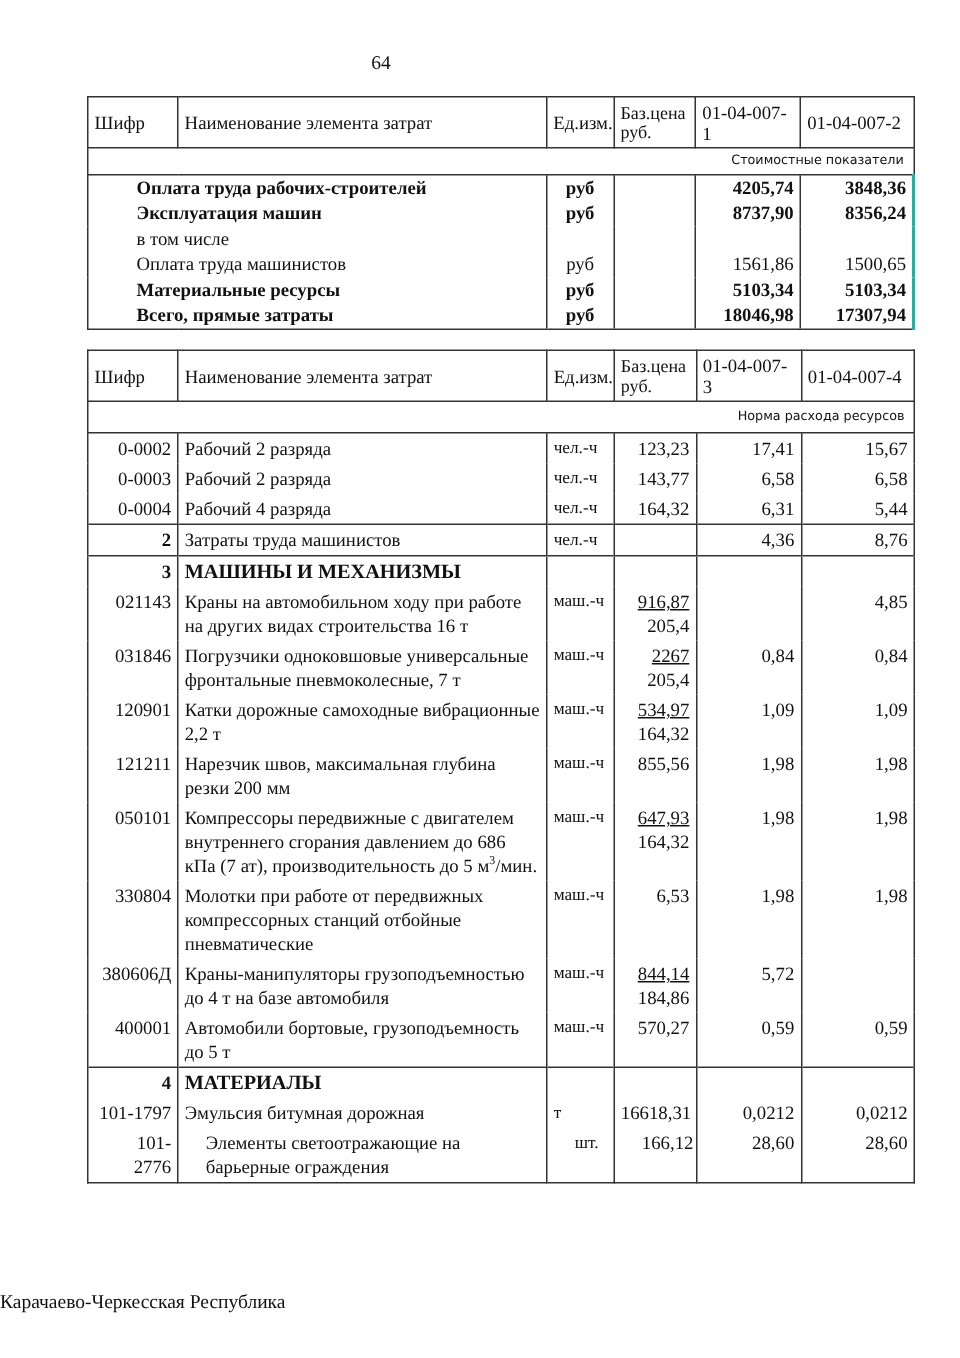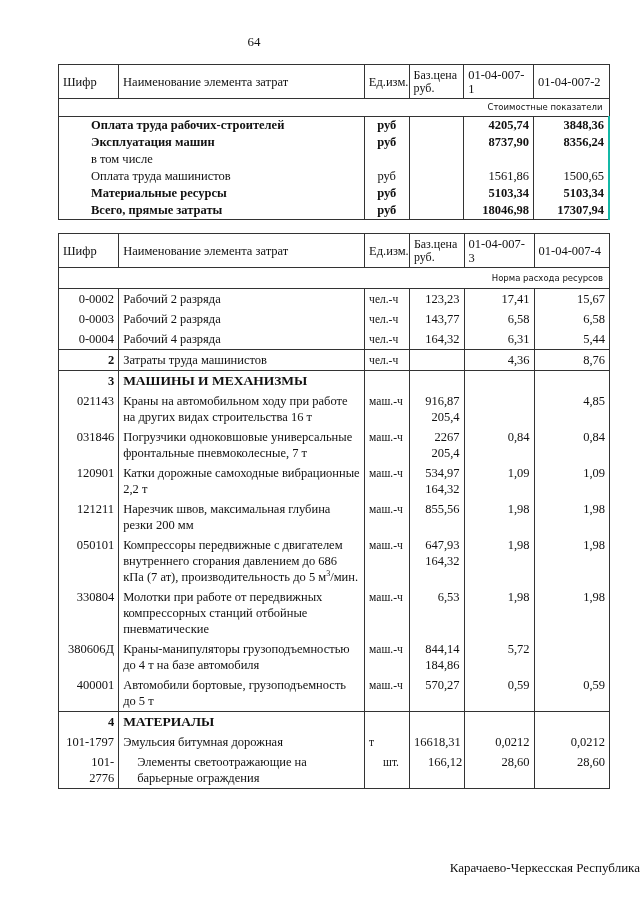--- a/index.html
+++ b/index.html
@@ -21,22 +21,22 @@
   #t1 .last td { border-bottom:1px solid #333; }
   .bold { font-weight:bold; }
   .num { text-align:right; }
   .ctr { text-align:center; }
   .lbl-span { padding-left:32px; }
   #t2 td { border-left:1px solid #333; border-right:1px solid #333; padding-top:2px; padding-bottom:2px; }
   #t2 td.code { text-align:right;margin-top:20px; }
   #t2 td.unit { text-align:left; font-size:11.5px; }
   #t2 tr.sep td { border-top:1px solid #333; }
   #t2 tr.last td { border-bottom:1px solid #333;padding-left:18px; }
-  .u { }
-  .footer { position:absolute; top:860px; left:0; width:640px; text-align:right; font-size:13px; }
+  .u { text-decoration:underline; }
+  .footer { position:absolute; top:860px; left:0; width:640px; text-align:left; font-size:13px; }
   sup { font-size:8px; line-height:0; }
 </style>
 </head>
 <body>
 
 <div class="page-num">64</div>
 
 <table id="t1">
   <colgroup>
       <col class="c1">

